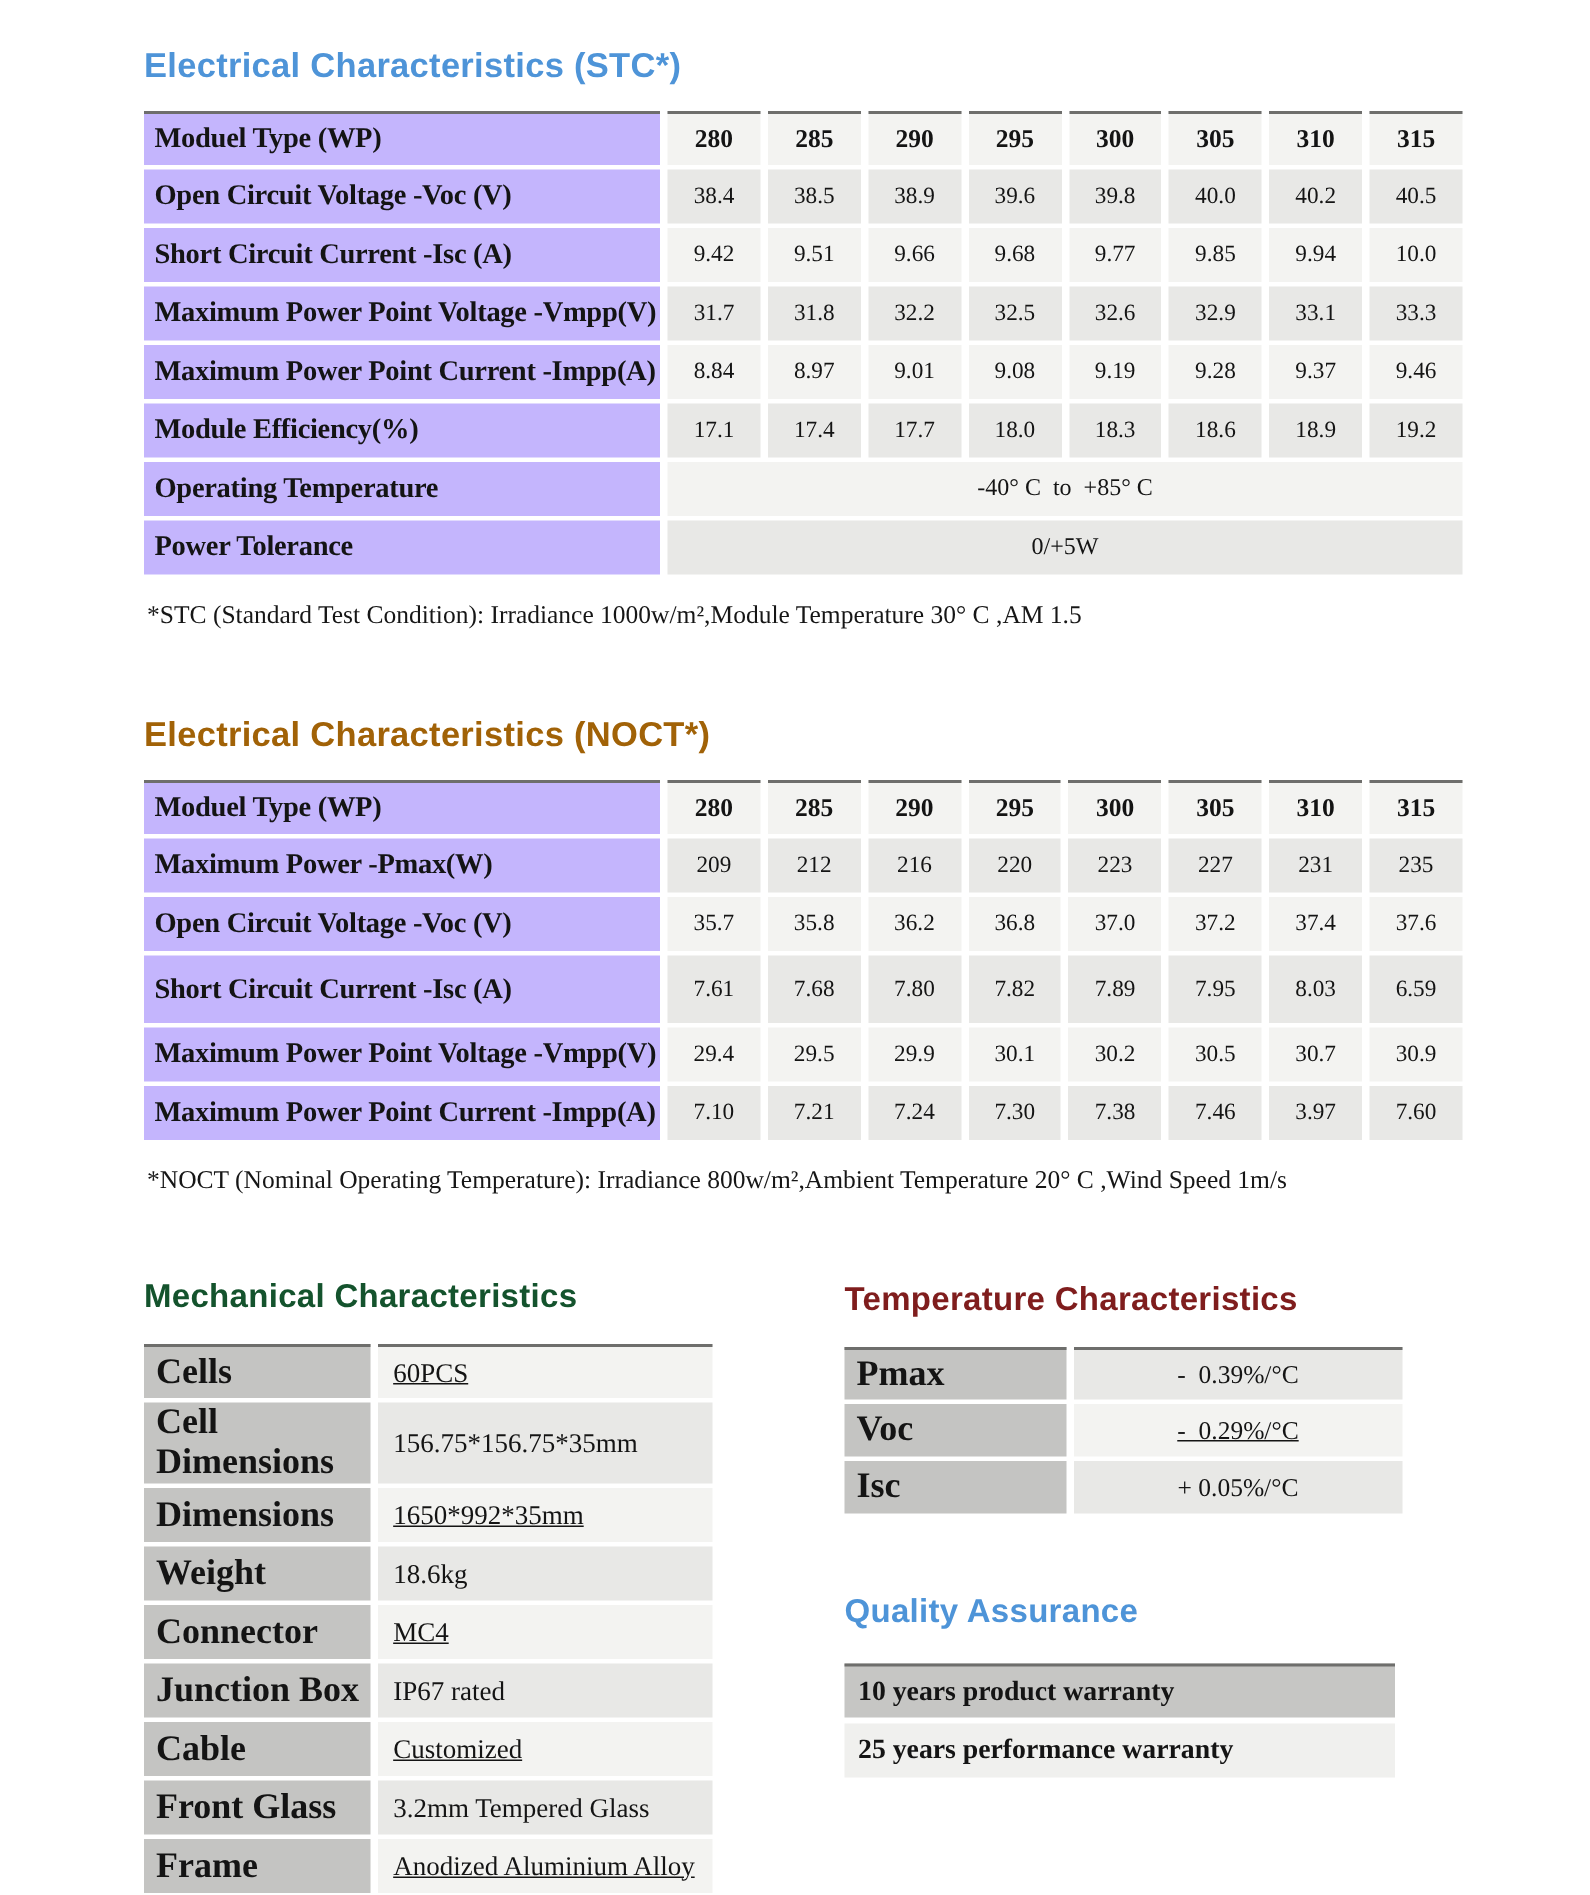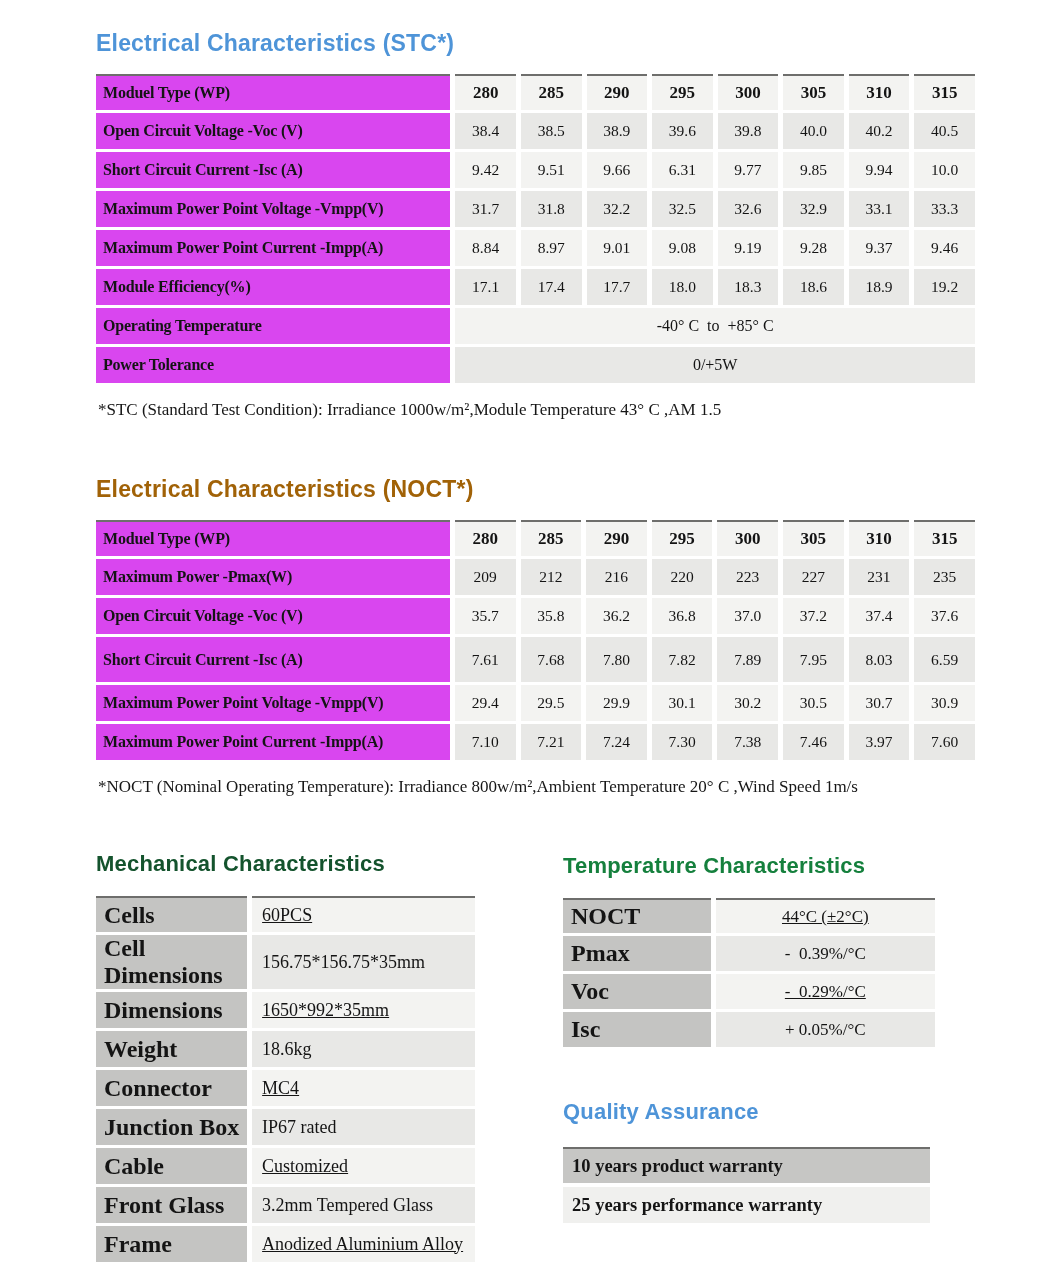--- a/index.html
+++ b/index.html
@@ -14,22 +14,22 @@
     font-size:23px; color:#4E94D8; margin:0; letter-spacing:0.2px;
   }
   .sec-title.small { font-size:22px; }
 
   
   table.spec { border-collapse:separate; border-spacing:5px 3px; margin:14px 0 0 -5px; }
   table.spec tr { height:36px; }
   table.spec tr.tall { height:45px; }
   table.spec td { vertical-align:middle; }
   table.spec td.lbl {
-    background:#d946ef; width:338px; font-weight:bold; font-size:16px;
-    padding:0 20px 0 7px; letter-spacing:-0.2px;
+    background:#c4b5fd; width:338px; font-weight:bold; font-size:19px;
+    padding:0 0 0 7px; letter-spacing:-0.2px;
   }
   table.spec td.val { width:60px; text-align:center; font-size:15.5px; }
   table.spec tr.hdr td.val { font-weight:bold; font-size:17px; }
   table.spec td.pre { white-space:pre; font-size:16px; }
   tr.light td.val { background:#f3f3f1; }
   tr.dark  td.val { background:#e8e8e6; }
   table.spec tr:first-child td,
   table.pair tr:first-child td,
   .qa-row:first-child { border-top:2px solid #6e6e6c; }
 
@@ -93,21 +93,21 @@
             <td class="val">39.8</td>
             <td class="val">40.0</td>
             <td class="val">40.2</td>
             <td class="val">40.5</td>
           </tr>
           <tr class="light">
             <td class="lbl">Short Circuit Current -Isc (A)</td>
             <td class="val">9.42</td>
             <td class="val">9.51</td>
             <td class="val">9.66</td>
-            <td class="val">6.31</td>
+            <td class="val">9.68</td>
             <td class="val">9.77</td>
             <td class="val">9.85</td>
             <td class="val">9.94</td>
             <td class="val">10.0</td>
           </tr>
           <tr class="dark">
             <td class="lbl">Maximum Power Point Voltage -Vmpp(V)</td>
             <td class="val">31.7</td>
             <td class="val">31.8</td>
             <td class="val">32.2</td>
@@ -142,21 +142,21 @@
           <tr class="light">
             <td class="lbl">Operating Temperature</td>
             <td class="val pre" colspan="8">-40° C  to  +85° C</td>
           </tr>
           <tr class="dark">
             <td class="lbl">Power Tolerance</td>
             <td class="val pre" colspan="8">0/+5W</td>
           </tr>
         </tbody>
     </table>
-    <p class="footnote">*STC (Standard Test Condition): Irradiance 1000w/m²,Module Temperature 43° C ,AM 1.5</p>
+    <p class="footnote">*STC (Standard Test Condition): Irradiance 1000w/m²,Module Temperature 30° C ,AM 1.5</p>
 
     <h2 class="sec-title" style="margin-top: 56px; color: #a16207;">Electrical Characteristics (NOCT*)</h2>
     <table class="spec">
       <tbody id="noct-body">
           <tr class="light hdr">
             <td class="lbl">Moduel Type (WP)</td>
             <td class="val">280</td>
             <td class="val">285</td>
             <td class="val">290</td>
             <td class="val">295</td>
@@ -264,27 +264,23 @@
               <tr class="light">
                 <td class="plbl">Frame</td>
                 <td class="pval">Anodized Aluminium Alloy</td>
               </tr>
             </tbody>
         </table>
       </div>
 
       <div class="col-right">
         <div class="temp-block">
-          <h2 class="sec-title small" style="color: #15803d;">Temperature Characteristics</h2>
+          <h2 class="sec-title small" style="color: #7f1d1d;">Temperature Characteristics</h2>
           <table class="pair temp">
             <tbody id="temp-body">
-                <tr class="light">
-                  <td class="plbl">NOCT</td>
-                  <td class="tval">44°C (±2°C)</td>
-                </tr>
                 <tr class="dark">
                   <td class="plbl">Pmax</td>
                   <td class="tval">-  0.39%/°C</td>
                 </tr>
                 <tr class="light">
                   <td class="plbl">Voc</td>
                   <td class="tval">-  0.29%/°C</td>
                 </tr>
                 <tr class="dark">
                   <td class="plbl">Isc</td>

